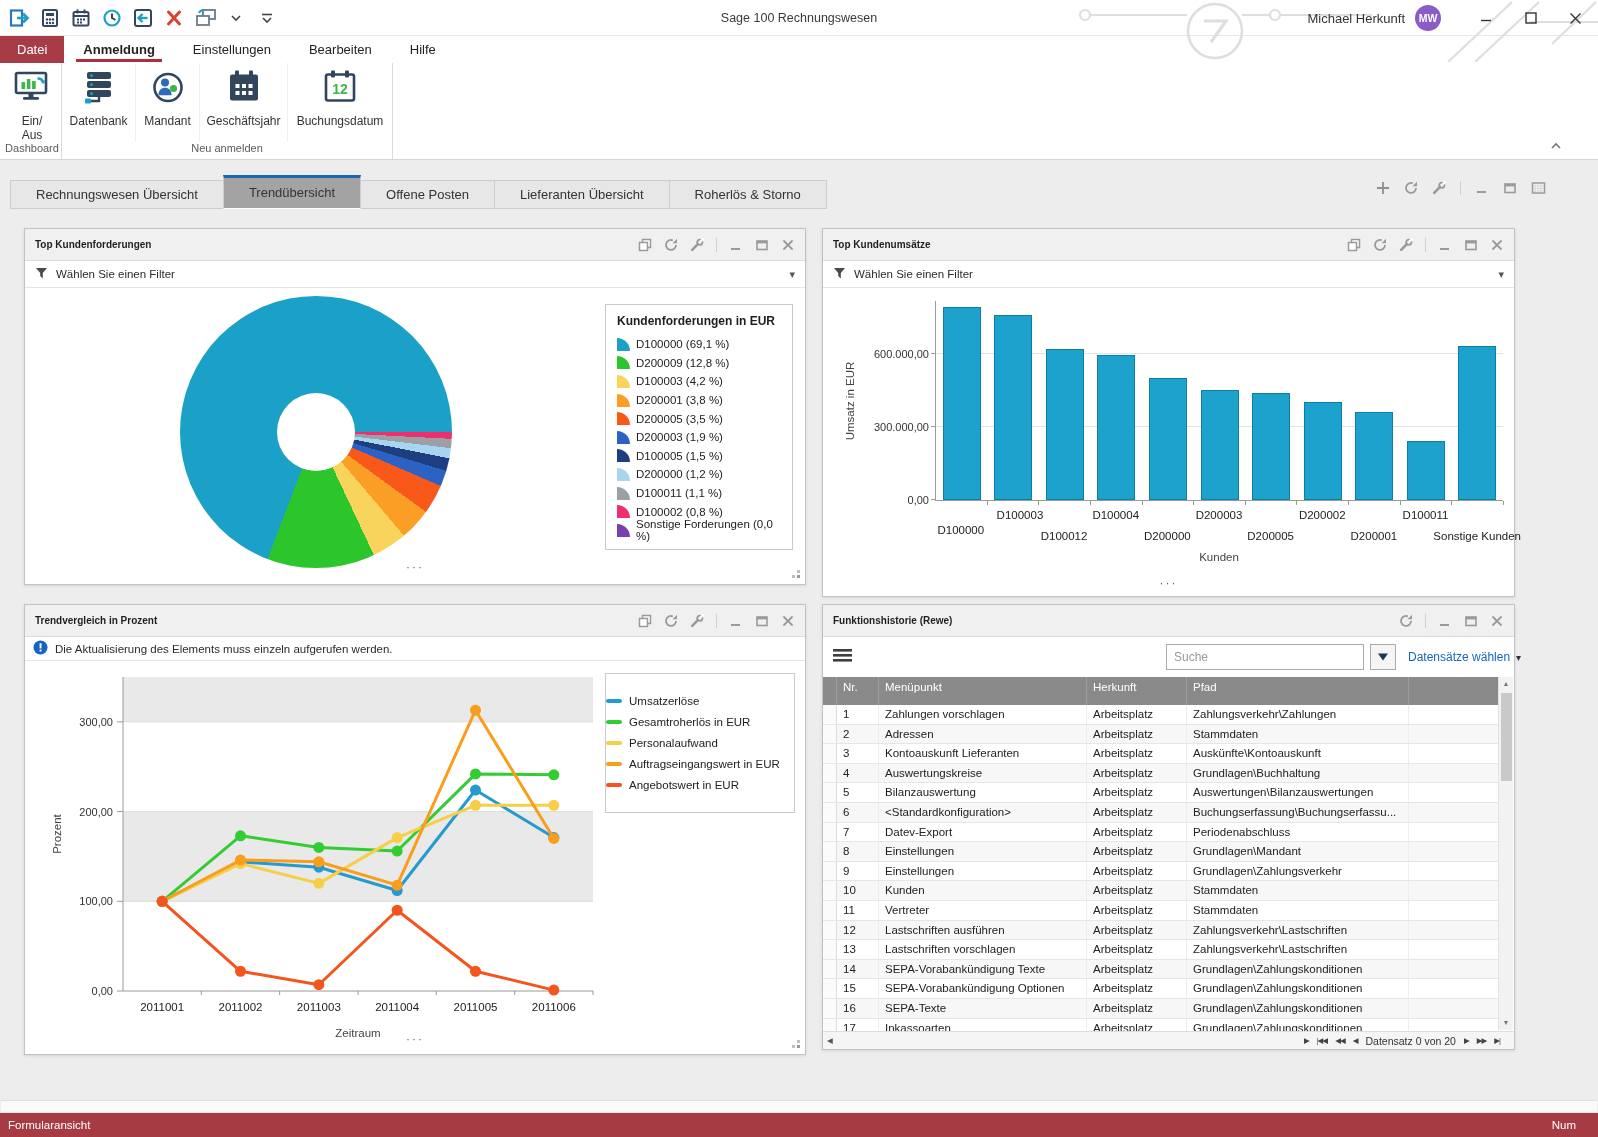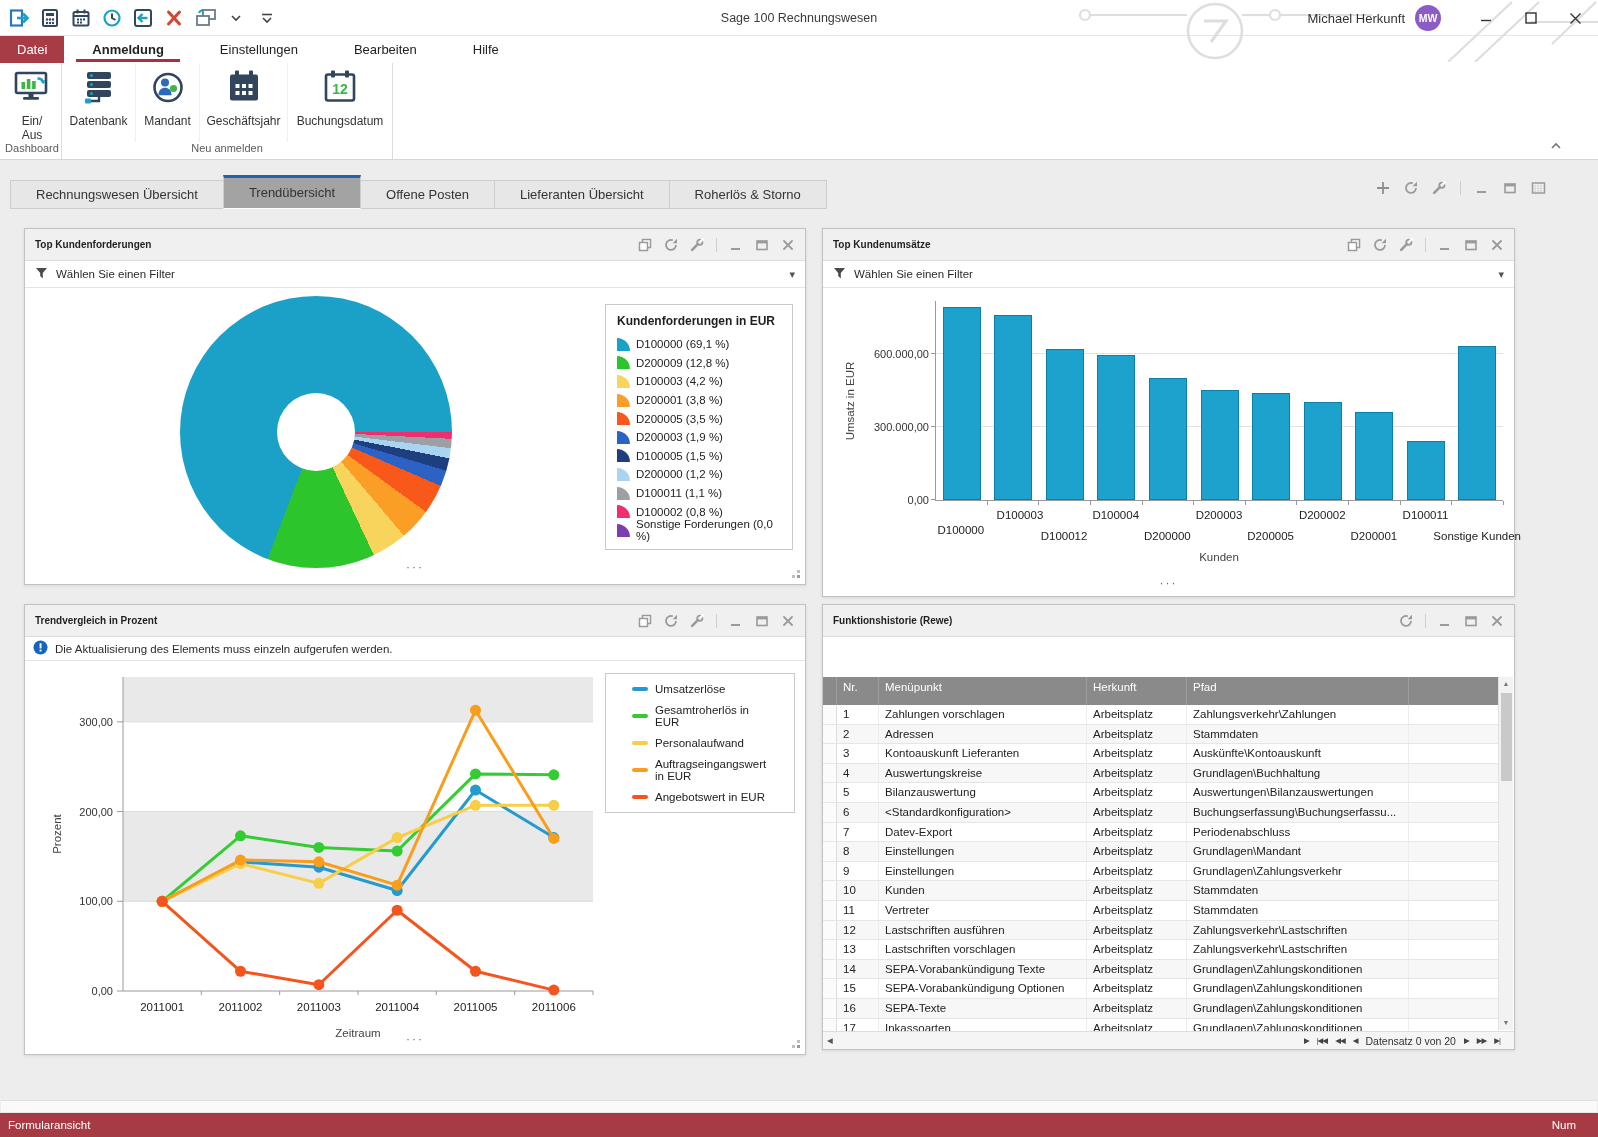--- a/index.html
+++ b/index.html
@@ -12,21 +12,21 @@
   #qat .icon { width:22px; height:22px; display:flex; align-items:center; justify-content:center; cursor:pointer; }
   #win-title { position:absolute; left:0; right:0; top:0; height:36px; display:flex; align-items:center; justify-content:center; font-size:12.5px; color:#3A3A3A; z-index:2; pointer-events:none; }
   #deco { position:absolute; left:1060px; top:0; width:538px; height:62px; z-index:1; pointer-events:none; }
   #user-area { position:absolute; right:0; top:0; height:36px; display:flex; align-items:center; z-index:3; }
   #user-name { font-size:13px; color:#333; margin-right:10px; }
   #avatar { width:26px; height:26px; border-radius:50%; background:#8B5BC8; color:#fff; font-size:10.5px; font-weight:bold; display:flex; align-items:center; justify-content:center; margin-right:22px; }
   .win-btn { width:45px; height:36px; display:flex; align-items:center; justify-content:center; cursor:pointer; }
 
   
   #menubar { position:absolute; top:36px; left:0; width:1598px; height:27px; background:#fff; display:flex; z-index:9; }
-  .menu-item { height:27px; line-height:27px; padding:0 28px; font-size:13px; color:#222; position:relative; cursor:pointer; }
+  .menu-item { height:27px; line-height:27px; padding:0 19px; font-size:13px; color:#222; position:relative; cursor:pointer; }
   .menu-item.file { background:#A73B46; color:#fff; padding:0 17px; }
   .menu-item.active { font-weight:bold; }
   .menu-item.active::after { content:""; position:absolute; left:12px; right:12px; bottom:1px; height:3px; background:#B02E3C; }
 
   
   #ribbon { position:absolute; top:63px; left:0; width:1598px; height:97px; background:#fff; border-bottom:1px solid #D6D6D6; z-index:8; }
   #ribbon-groups { display:flex; height:96px; padding-left:3px; }
   .ribbon-group { display:flex; flex-direction:column; border-right:1px solid #DCDCDC; }
   .rg-buttons { display:flex; flex:1; }
   .ribbon-btn { display:flex; flex-direction:column; align-items:center; justify-content:flex-start; padding-top:6px; border-right:1px solid #F0F0F0; cursor:pointer; }
@@ -105,21 +105,21 @@
   #fh-vscroll .sc-up { top:0; } #fh-vscroll .sc-down { bottom:0; }
   #fh-vscroll .sc-up::before { content:"\25B2"; } #fh-vscroll .sc-down::before { content:"\25BC"; }
   #fh-thumb { position:absolute; left:2px; top:16px; width:11px; height:88px; background:#C9C9C9; cursor:pointer; }
   #fh-pager { position:absolute; left:0; right:0; bottom:0; height:18px; background:#F5F5F5; border-top:1px solid #DDD; display:flex; align-items:center; font-size:10.5px; color:#333; }
   #fh-pager-left { margin-left:4px; font-size:7.5px; color:#555; cursor:pointer; }
   #fh-pager-left::before { content:"\25C0"; }
   #fh-pager-cluster { margin-left:auto; margin-right:14px; display:flex; align-items:center; gap:8px; }
   .pg-ic { font-size:7.5px; color:#444; letter-spacing:-1px; cursor:pointer; }
 
   
-  #line-legend { position:absolute; left:580px; top:68px; width:190px; height:140px; border:1px solid #C9C9C9; background:#fff; padding:12px 26px; display:flex; flex-direction:column; justify-content:center; gap:9px; }
+  #line-legend { position:absolute; left:580px; top:68px; width:190px; height:140px; border:1px solid #C9C9C9; background:#fff; padding:12px 0; display:flex; flex-direction:column; justify-content:center; gap:9px; }
   .lg-item { display:flex; align-items:center; font-size:11.5px; color:#222; }
   .lg-dash { width:16px; height:3.5px; border-radius:2px; margin-right:7px; flex:0 0 16px; }
 
   
   #prestatus { position:absolute; left:1px; top:1100px; width:1596px; height:13px; background:#FAFAF8; border-top:1px solid #DFDFDF; border-bottom:1px solid #E8E8E6; }
   #statusbar { position:absolute; left:0; top:1113px; width:1598px; height:24px; background:#A73B44; color:#fff; display:flex; align-items:center; font-size:11.5px; }
   #status-left { padding-left:8px; }
   #status-right { margin-left:auto; padding-right:22px; }
 </style>
 </head>
@@ -774,20 +774,34 @@
             <rect x="2" y="3" width="10" height="2.4" fill="#9A9A9A"></rect>
           </svg>
         </span>
         <span class="icon">
           <svg width="14" height="14">
             <path d="M3 3l8 8M11 3l-8 8" stroke="#9A9A9A" stroke-width="1.8" stroke-linecap="round"></path>
           </svg>
         </span>
       </span>
   </div>
+  <div id="fh-toolbar">
+    <span class="icon"><svg width="19" height="15">
+          <rect x="0" y="1" width="19" height="2.6" fill="#3F3F3F"></rect>
+          <rect x="0" y="6" width="19" height="2.6" fill="#3F3F3F"></rect>
+          <rect x="0" y="11" width="19" height="2.6" fill="#3F3F3F"></rect>
+        </svg></span>
+    <input id="fh-search" type="text" placeholder="Suche" style="">
+    <span id="fh-filterbtn">
+        <svg width="12" height="10">
+          <path d="M1 1.5h10L6 8.5z" fill="#1D3557"></path>
+        </svg>
+      </span>
+    <span id="fh-select-records"><span>Datensätze wählen</span><span class="sel-chev"></span></span>
+  </div>
   <div id="fh-table">
     <div class="fh-head" id="fh-head">
         <div class="c-grip"></div>
         <div class="c-nr">Nr.</div>
         <div class="c-menu">Menüpunkt</div>
         <div class="c-her">Herkunft</div>
         <div class="c-pfad">Pfad</div>
         <div class="c-fill"></div>
       </div>
     <div id="fh-body">

